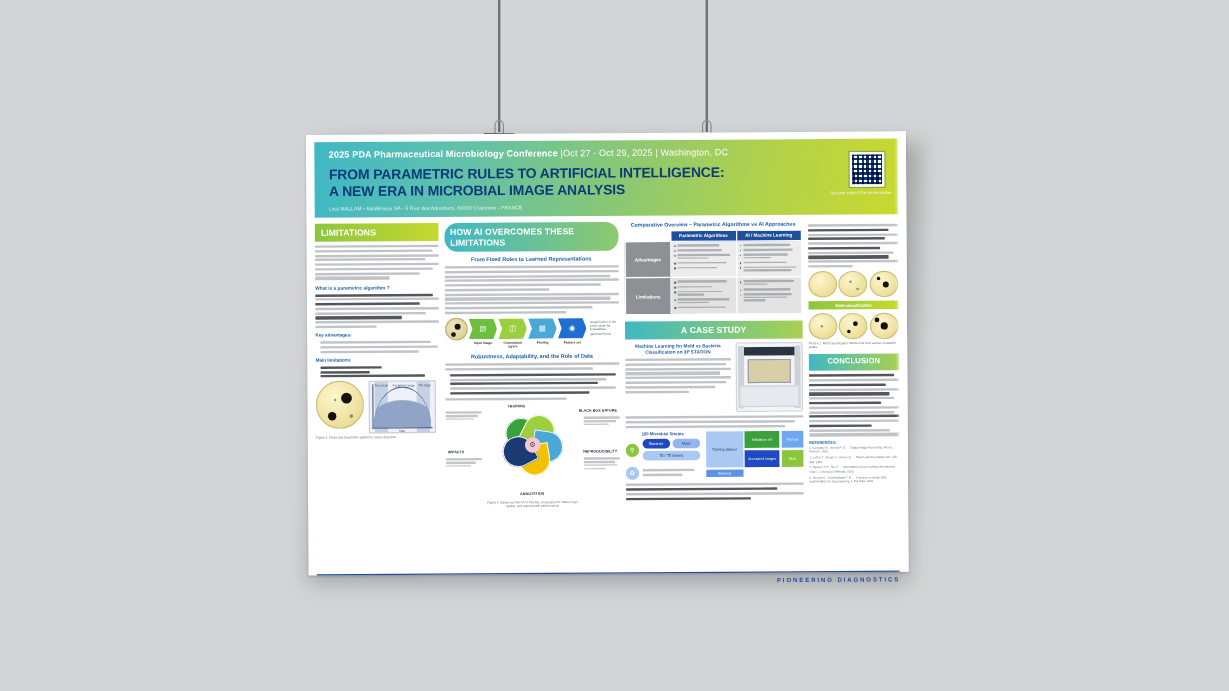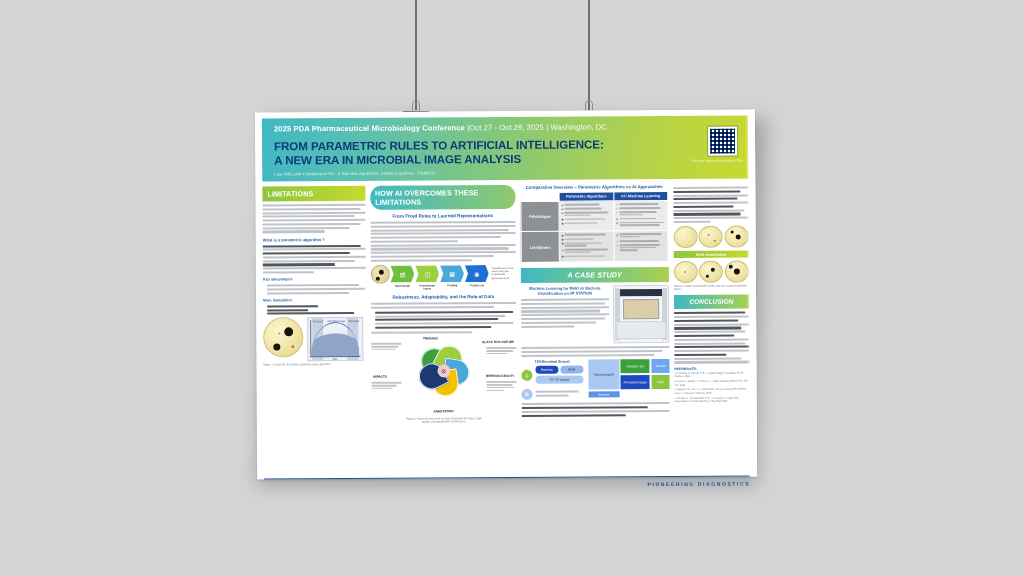--- a/index.html
+++ b/index.html
@@ -78,21 +78,21 @@
   .col2{ width:147px; }
   .col3{ width:150px; }
   .col4{ width:76px; }
 
   .sec-h{
     color:#fff; font-weight:bold; font-size:7.2px; letter-spacing:.1px;
     padding:3px 5px; line-height:1.25;
   }
   .sec-h.green{ background:linear-gradient(90deg,#8cc63f,#c6d92c); }
   .sec-h.teal{ background:linear-gradient(90deg,#3fb8c4,#8ec96e);border-radius:11px; }
-  .sec-h.blue{ background:linear-gradient(90deg,#3fb8c4,#a8d14f);font-style:italic; }
+  .sec-h.blue{ background:linear-gradient(90deg,#3fb8c4,#a8d14f); }
 
   .sub-h{
     font-size:4.6px; font-weight:bold; color:#1c5fa8; text-align:center;
     margin:4px 0 3px 0;
   }
   .sub-h.left{ text-align:left; color:#1c5fa8; }
 
   
   .tx{ margin:3px 0; }
   .tx i{

